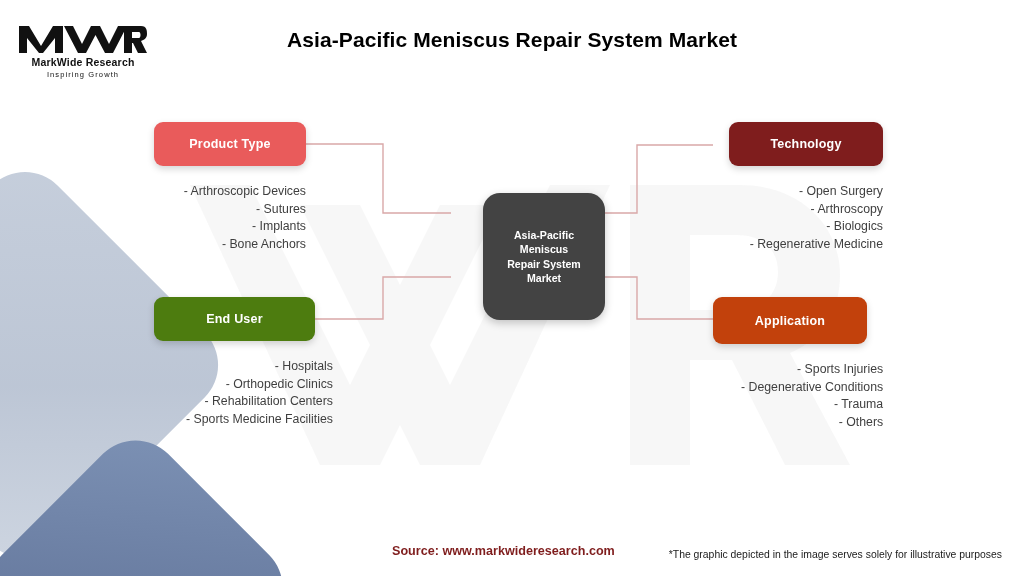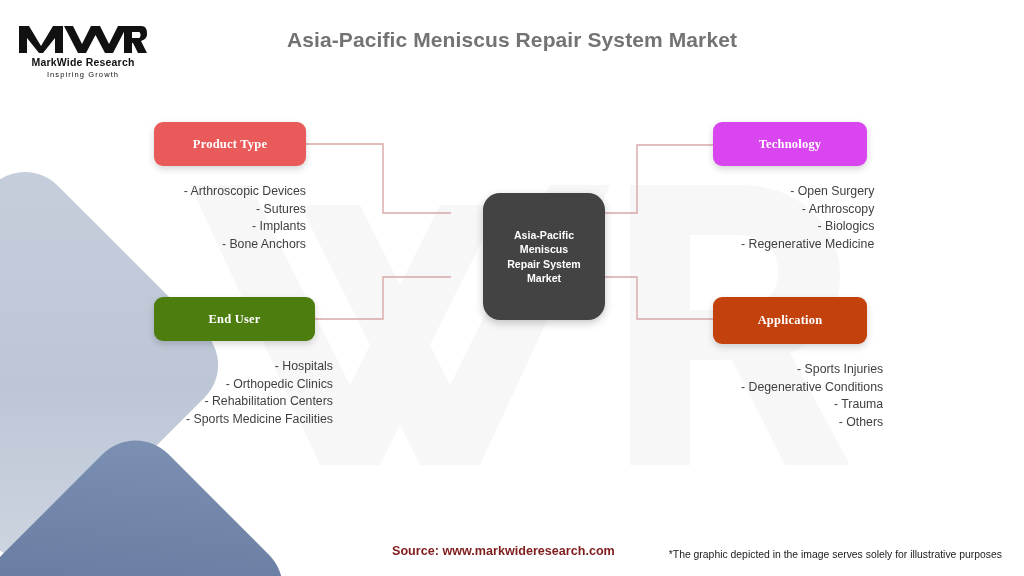--- a/index.html
+++ b/index.html
@@ -33,47 +33,46 @@
   .logo-name{
     font-size:10.5px;font-weight:bold;color:#111;letter-spacing:.2px;
     text-align:center;margin-top:1px;
   }
   .logo-tag{
     font-size:7.5px;font-weight:normal;color:#111;letter-spacing:1.1px;
     text-align:center;margin-top:2px;
   }
   #page-title{
     position:absolute;top:28px;left:0;width:1024px;text-align:center;
-    font-size:21px;font-weight:bold;color:#737373;z-index:5;
+    font-size:21px;font-weight:bold;color:#000000;z-index:5;
     letter-spacing:.1px;
   }
   
   #connectors{position:absolute;inset:0;z-index:1;}
   
   .node{position:absolute;z-index:3;}
   .node-head{
     border-radius:9px;display:flex;align-items:center;justify-content:center;
     color:#ffffff;font-size:12.5px;font-weight:bold;letter-spacing:.2px;
     box-shadow:0 3px 7px rgba(0,0,0,.17);
-    font-family:Liberation Serif, serif;
   }
   .node-list{
     margin:0;padding:0;list-style:none;
     font-size:12.3px;line-height:17.6px;color:#3f3f3f;text-align:right;
   }
   .node-list li{white-space:nowrap;}
   
   #node-product  {left:154px;top:122px;}
   #node-product  .node-head{width:152px;height:44px;background:#e95b5b;}
   #node-product  .node-list{margin:17px 0 0 28px;}
   #node-enduser  {left:154px;top:297px;}
   #node-enduser  .node-head{width:161px;height:44px;background:#4d7c0f;}
   #node-enduser  .node-list{margin:17px 0 0 32px;}
   #node-technology{left:713px;top:122px;}
-  #node-technology .node-head{width:154px;height:44px;background:#d946ef;}
+  #node-technology .node-head{width:154px;height:44px;background:#7f1d1d;margin-left:16px;}
   #node-technology .node-list{margin:17px 0 0 28px;}
   #node-application{left:713px;top:297px;}
   #node-application .node-head{width:154px;height:47px;background:#c2410c;}
   #node-application .node-list{margin:17px 0 0 28px;}
   #node-center{
     position:absolute;left:451px;top:193px;width:122px;height:127px;z-index:4;
     background:#434343;border-radius:17px;
     display:flex;align-items:center;justify-content:center;
     box-shadow:0 3px 9px rgba(0,0,0,.22);
     margin-left:32px;

